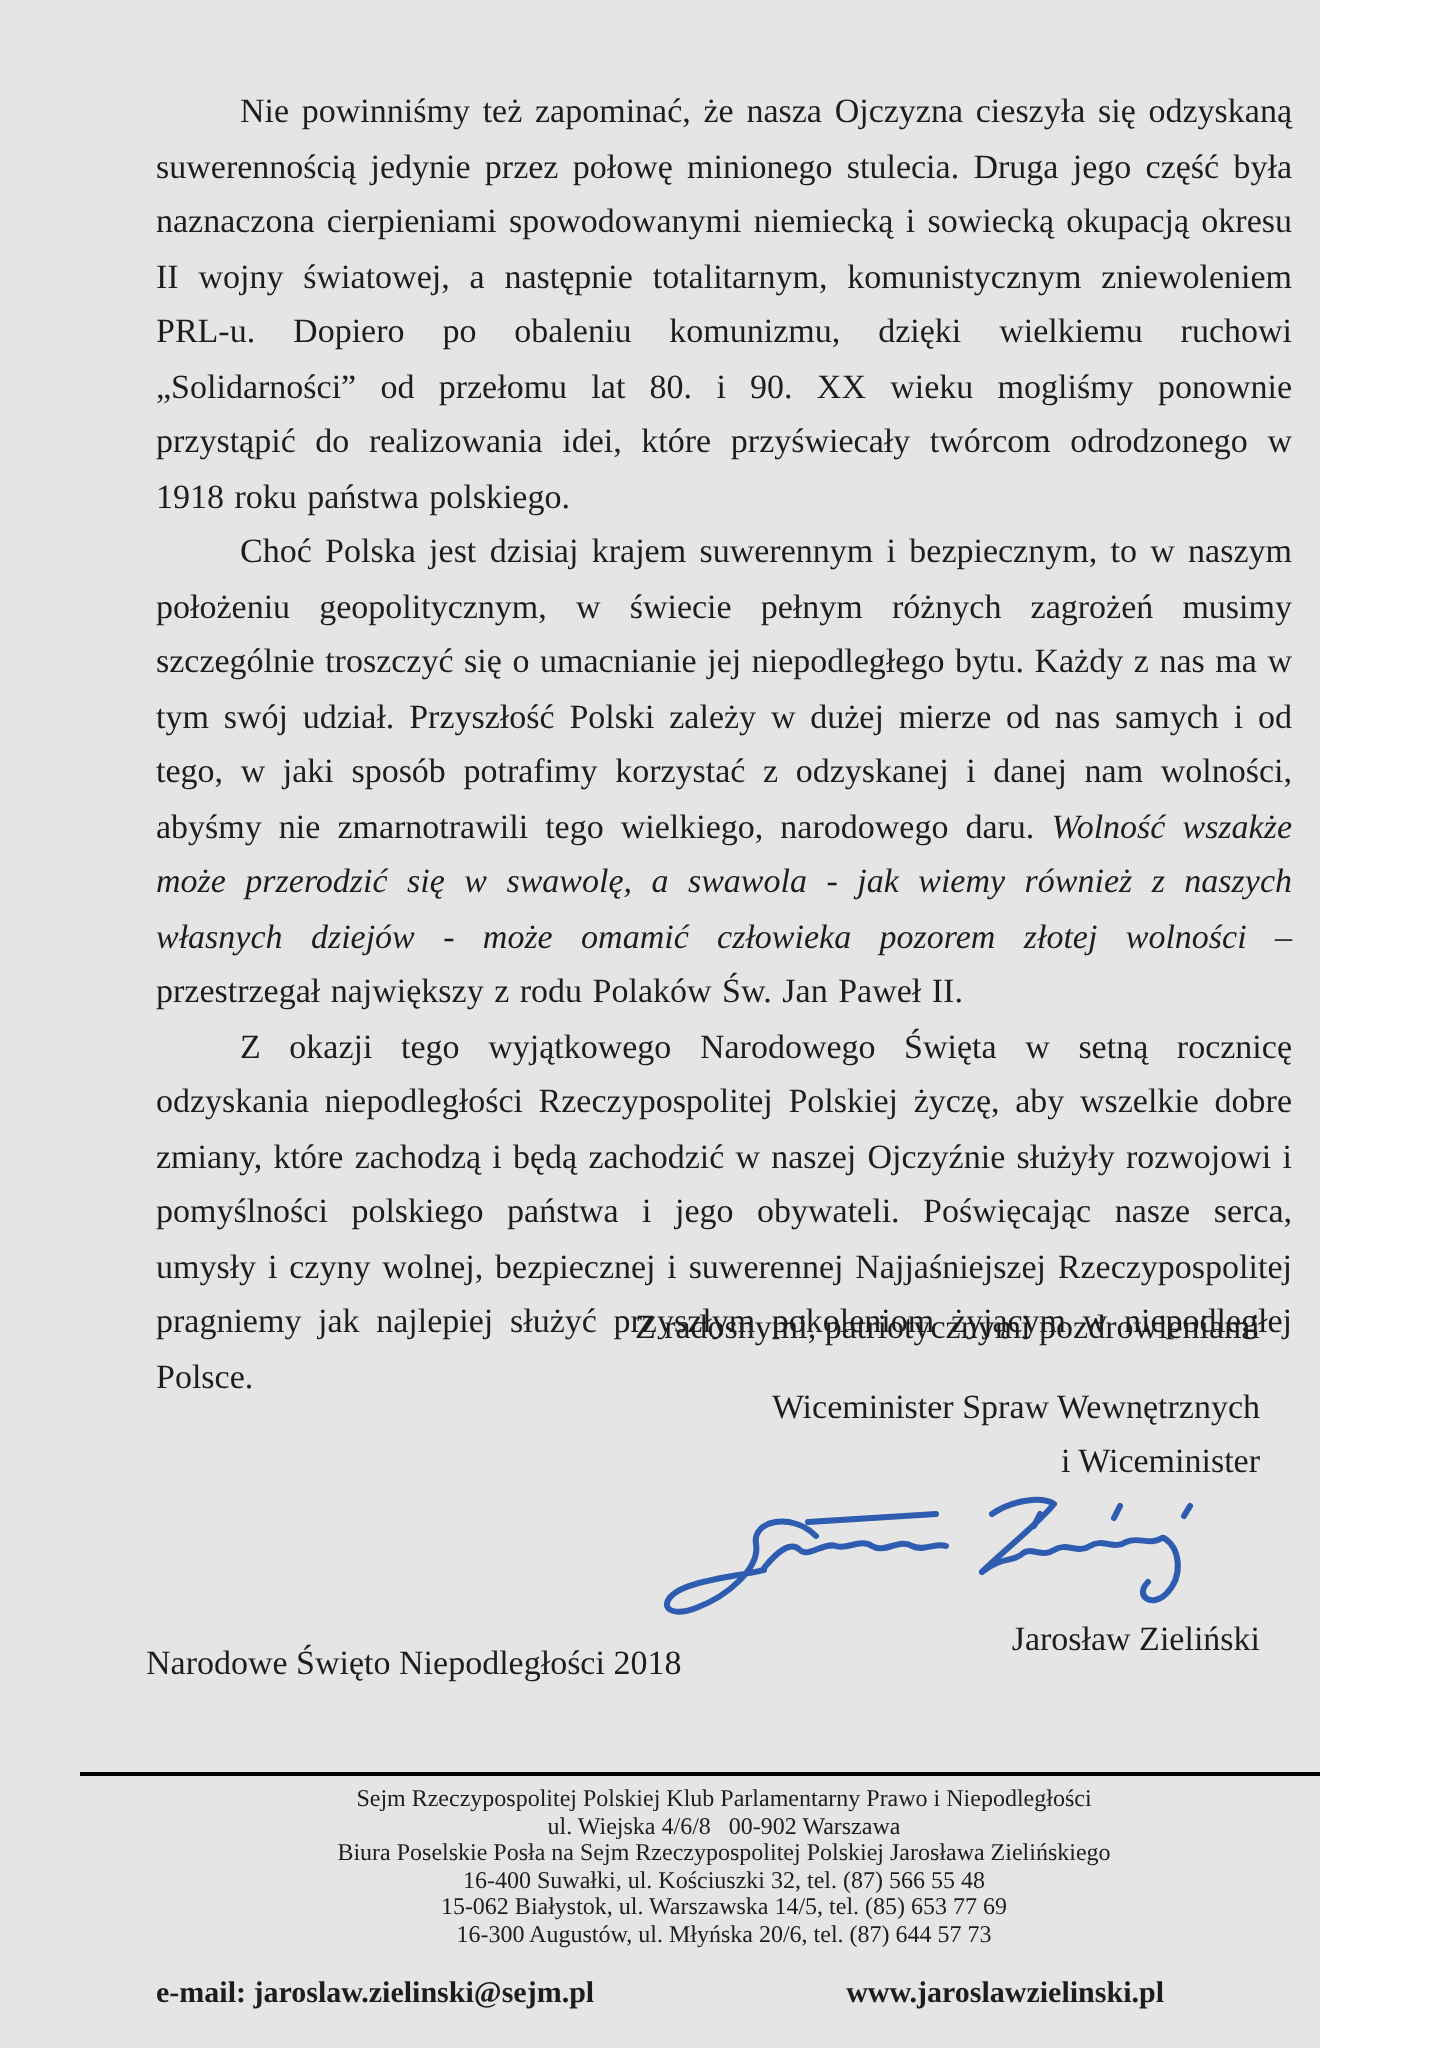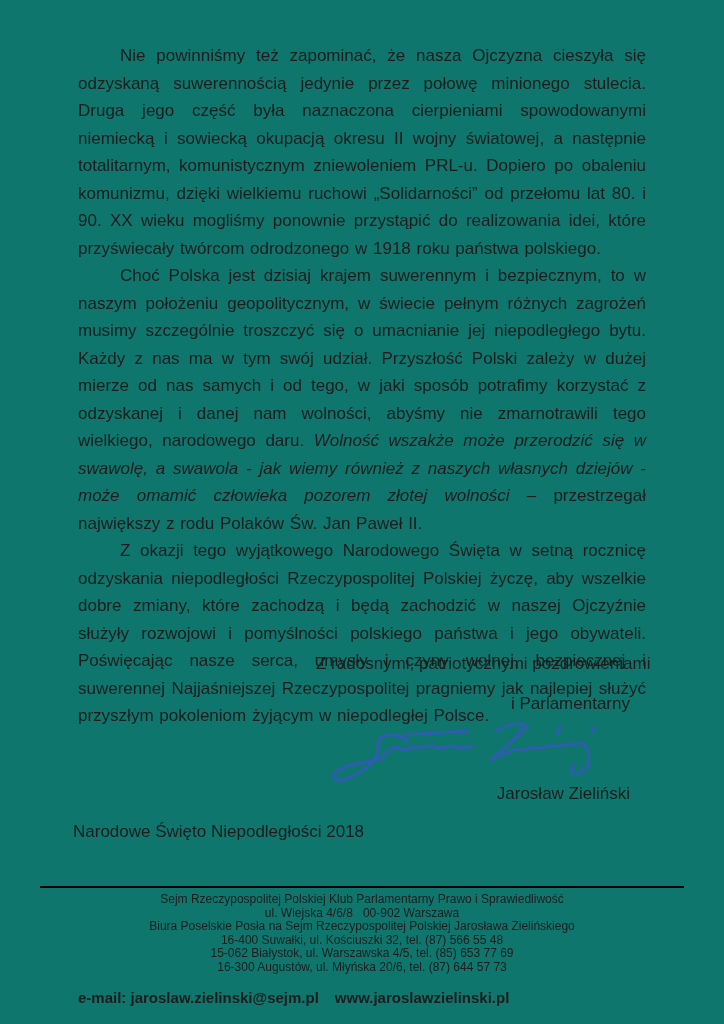--- a/index.html
+++ b/index.html
@@ -1,22 +1,22 @@
 <!DOCTYPE html>
 <html style="--sig-color: #2d5cb0; --ink: #1d1d1d;"><head>
 <meta charset="utf-8">
 <style>
   :root { --sig-color: #2d5cb0; --ink: #1d1d1d; }
   html, body { margin: 0; padding: 0; background: #ffffff; }
   .page {
     position: relative;
-    width: 724px;
+    width: 660px;
     height: 1024px;
-    background: #0f766e;
-    font-family: Liberation Sans, sans-serif;
+    background: #e5e5e5;
+    font-family: Liberation Serif, serif;
     color: var(--ink);
     overflow: hidden;
   }
   .body-text {
     position: absolute;
     top: 42px;
     left: 78px;
     width: 568px;
   }
   .para {
@@ -76,39 +76,41 @@
     font-size: 12px;
     line-height: 13.5px;
   }
   .footer p { margin: 0; }
   .footer-bottom {
     position: absolute;
     top: 989px;
     left: 78px;
     right: 78px;
     display: flex;
+    justify-content: space-between;
     font-weight: bold;
     font-size: 15px;
     gap: 16px;
   }
 </style>
 </head>
 <body>
 
 <div class="page">
 
   <div class="body-text">
       <p class="para"><span class="seg-normal">Nie powinniśmy też zapominać, że nasza Ojczyzna cieszyła się odzyskaną suwerennością jedynie przez połowę minionego stulecia. Druga jego część była naznaczona cierpieniami spowodowanymi niemiecką i sowiecką okupacją okresu II wojny światowej, a następnie totalitarnym, komunistycznym zniewoleniem PRL-u. Dopiero po obaleniu komunizmu, dzięki wielkiemu ruchowi „Solidarności” od przełomu lat 80. i 90. XX wieku mogliśmy ponownie przystąpić do realizowania idei, które przyświecały twórcom odrodzonego w 1918 roku państwa polskiego.</span></p>
       <p class="para"><span class="seg-normal">Choć Polska jest dzisiaj krajem suwerennym i bezpiecznym, to w naszym położeniu geopolitycznym, w świecie pełnym różnych zagrożeń musimy szczególnie troszczyć się o umacnianie jej niepodległego bytu. Każdy z nas ma w tym swój udział. Przyszłość Polski zależy w dużej mierze od nas samych i od tego, w jaki sposób potrafimy korzystać z odzyskanej i danej nam wolności, abyśmy nie zmarnotrawili tego wielkiego, narodowego daru. </span><span class="seg-italic">Wolność wszakże może przerodzić się w swawolę, a swawola - jak wiemy również z naszych własnych dziejów - może omamić człowieka pozorem złotej wolności</span><span class="seg-normal"> – przestrzegał największy z rodu Polaków Św. Jan Paweł II.</span></p>
       <p class="para"><span class="seg-normal">Z okazji tego wyjątkowego Narodowego Święta w setną rocznicę odzyskania niepodległości Rzeczypospolitej Polskiej życzę, aby wszelkie dobre zmiany, które zachodzą i będą zachodzić w naszej Ojczyźnie służyły rozwojowi i pomyślności polskiego państwa i jego obywateli. Poświęcając nasze serca, umysły i czyny wolnej, bezpiecznej i suwerennej Najjaśniejszej Rzeczypospolitej pragniemy jak najlepiej służyć przyszłym pokoleniom żyjącym w niepodległej Polsce.</span></p>
     </div>
 
   <div class="closing">
     <p class="salutation">Z radosnymi, patriotycznymi pozdrowieniami</p>
-    <p class="title-line">i Parlamentarny</p>
+    <p class="title-line">Wiceminister Spraw Wewnętrznych</p>
+    <p class="title-line">i Wiceminister</p>
     <div class="sig-wrap">
       <svg width="300" height="78" viewBox="0 0 300 78" aria-hidden="true">
         <path class="sig-stroke" d="M88 22 C76 10 56 14 58 26 C60 38 44 52 28 58 C12 64 8 54 22 48 C34 43 50 42 62 39"></path>
         <path class="sig-stroke" d="M62 38 C70 28 76 25 80 29 C84 33 92 25 98 27 C104 29 110 23 116 27 C122 31 130 23 136 27 C142 30 148 25 153 27"></path>
         <path class="sig-stroke" d="M84 15 L148 11"></path>
         <path class="sig-stroke" d="M176 11 C186 4 201 2 207 6 C199 16 181 30 171 40"></path>
         <path class="sig-stroke" d="M171 40 C181 32 187 35 191 31 C195 27 201 33 207 29 C213 25 219 31 225 27 C231 23 237 29 243 25 C249 22 255 27 261 23"></path>
         <path class="sig-stroke" d="M197 17 l3 -6"></path>
         <path class="sig-stroke" d="M237 13 l3 -6"></path>
         <path class="sig-stroke" d="M262 23 C270 28 272 42 263 51 C256 58 247 52 254 45"></path>
@@ -116,25 +118,25 @@
       </svg>
     </div>
     <p class="sender-name">Jarosław Zieliński</p>
   </div>
 
   <p class="event-line">Narodowe Święto Niepodległości 2018</p>
 
   <div class="divider"></div>
 
   <div class="footer">
-    <p>Sejm Rzeczypospolitej Polskiej Klub Parlamentarny Prawo i Sprawiedliwość</p>
+    <p>Sejm Rzeczypospolitej Polskiej Klub Parlamentarny Prawo i Niepodległości</p>
     <p>ul. Wiejska 4/6/8&nbsp;&nbsp;&nbsp;00-902 Warszawa</p>
     <p>Biura Poselskie Posła na Sejm Rzeczypospolitej Polskiej Jarosława Zielińskiego</p>
     <p>16-400 Suwałki, ul. Kościuszki 32, tel. (87) 566 55 48</p>
-    <p>15-062 Białystok, ul. Warszawska 4/5, tel. (85) 653 77 69</p>
+    <p>15-062 Białystok, ul. Warszawska 14/5, tel. (85) 653 77 69</p>
     <p>16-300 Augustów, ul. Młyńska 20/6, tel. (87) 644 57 73</p>
   </div>
 
   <div class="footer-bottom">
     <span>e-mail: jaroslaw.zielinski@sejm.pl</span>
     <span>www.jaroslawzielinski.pl</span>
   </div>
 
 </div>
 

